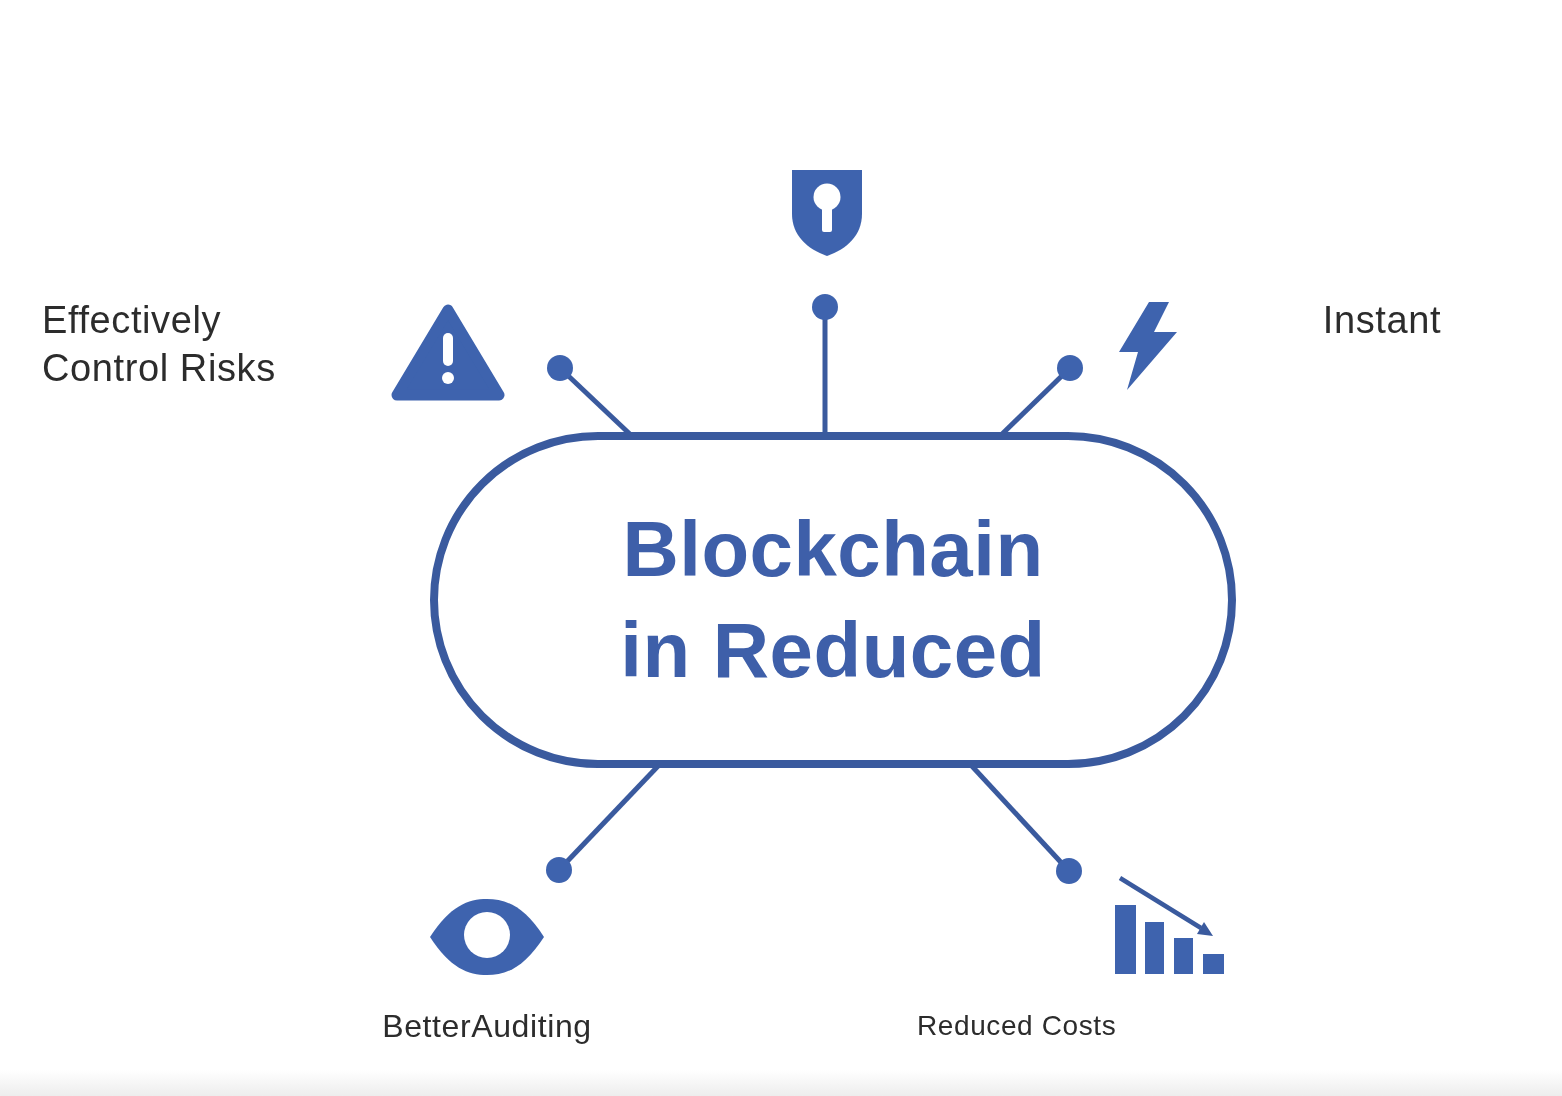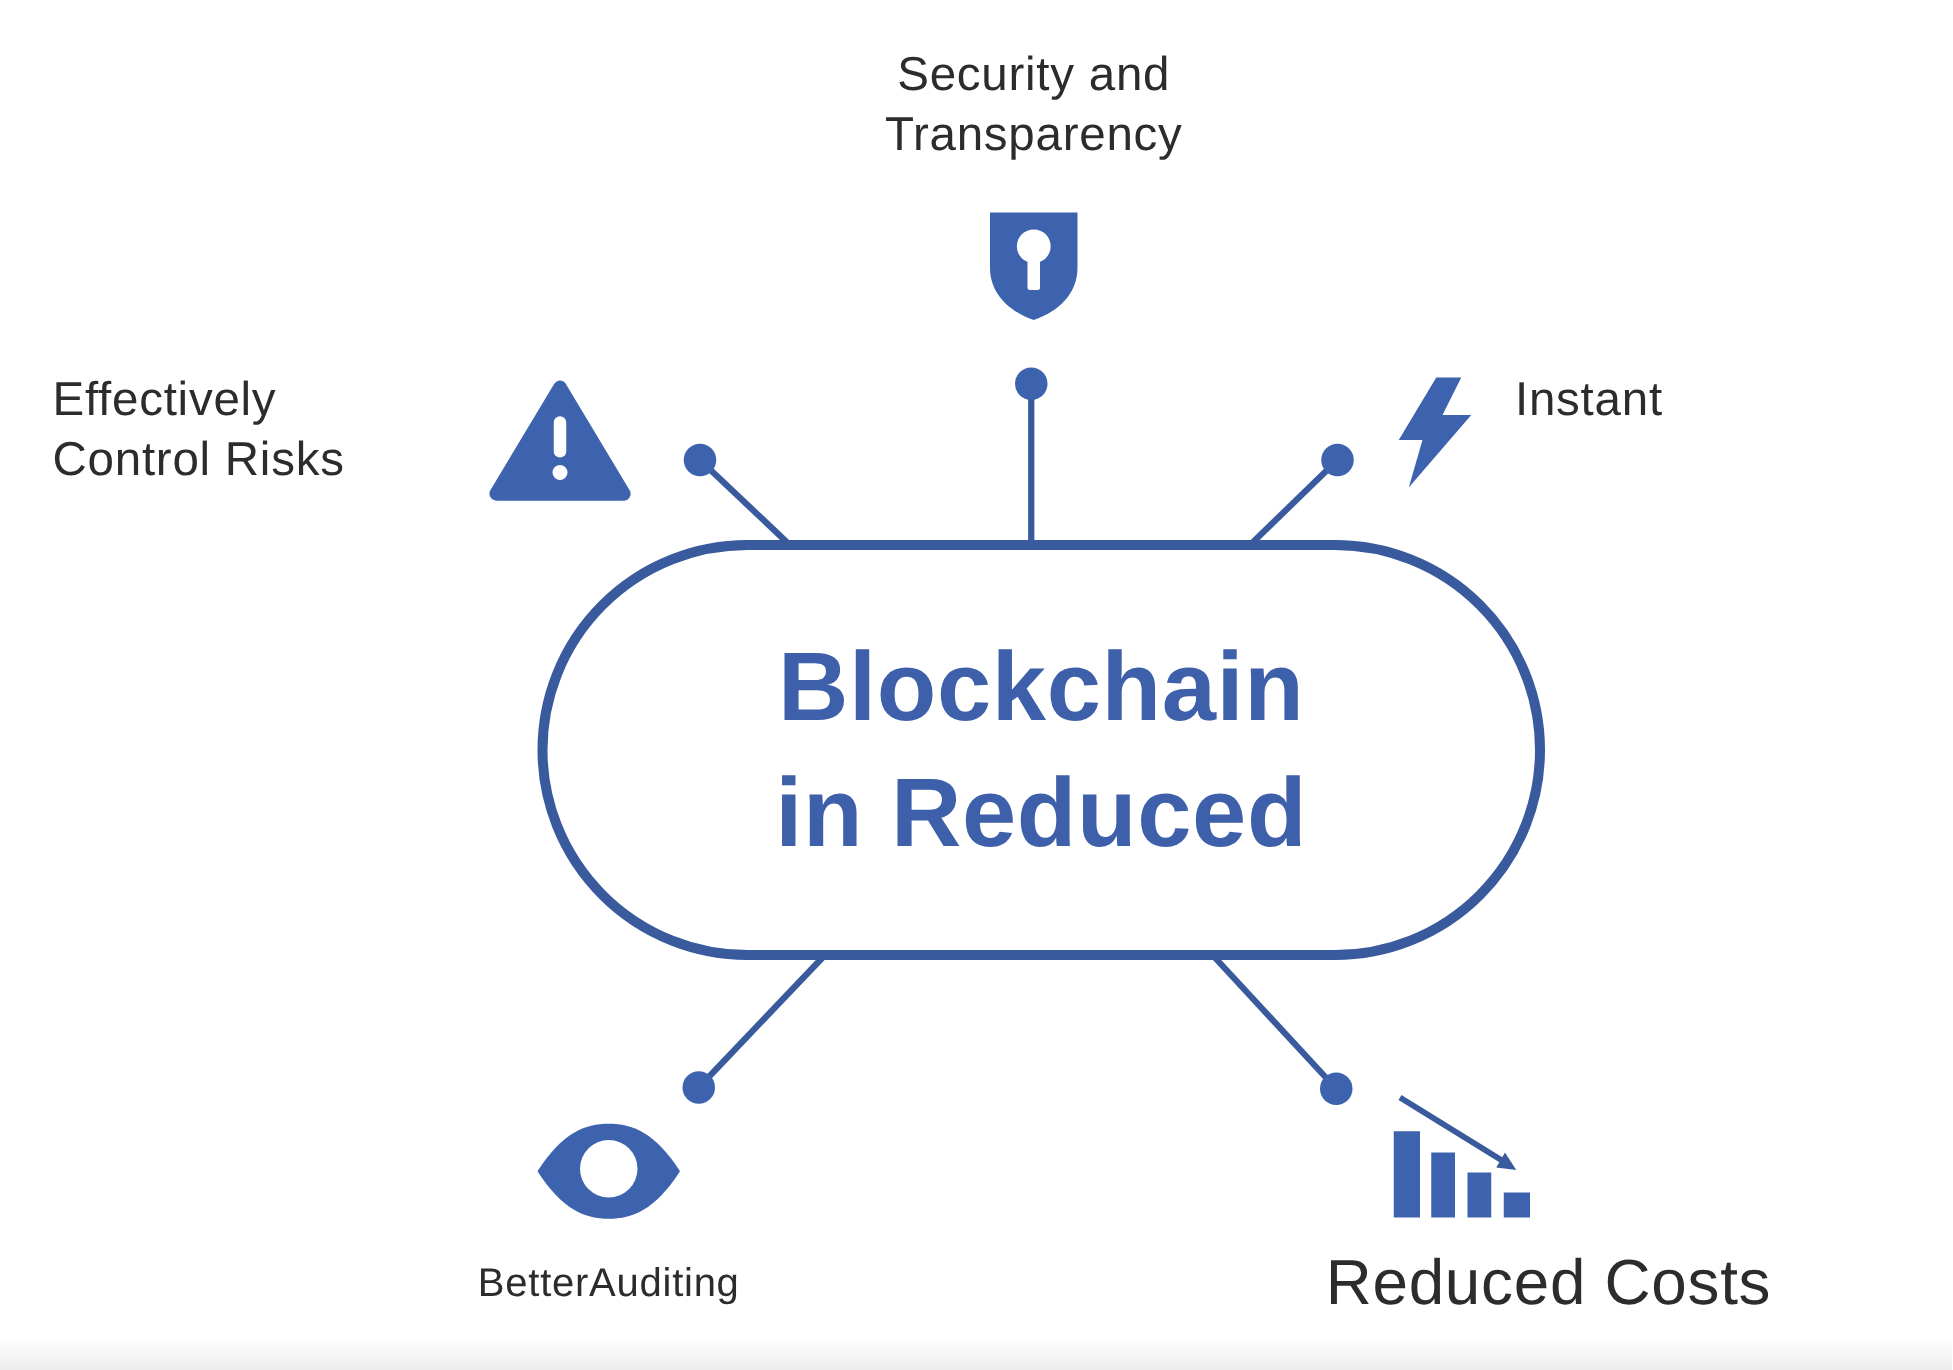--- a/index.html
+++ b/index.html
@@ -55,23 +55,23 @@
     position: absolute;
     z-index: 2;
     color: var(--label-dark);
     font-size: 38px;
     line-height: 48px;
     letter-spacing: 0.6px;
     white-space: nowrap;
   }
   .label-top    { left: 527px; top: 36px;  width: 600px; text-align: center; }
   .label-left   { left: 42px;  top: 296px; width: 320px; text-align: left; }
-  .label-right  { left: 1212px; top: 296px; width: 340px; text-align: left; }
+  .label-right  { left: 1212px; top: 296px; width: 340px; text-align: center; }
   .label-bl     { left: 237px; top: 1002px; width: 500px; text-align: center; font-size: 32px; }
-  .label-br     { left: 917px; top: 1002px; width: 500px; text-align: right; font-size: 51px; }
+  .label-br     { left: 917px; top: 1002px; width: 500px; text-align: left; font-size: 28px; }
 
   .icon {
     position: absolute;
     z-index: 2;
   }
   .icon-shield    { left: 790px; top: 168px; }
   .icon-triangle  { left: 390px; top: 302px; }
   .icon-bolt      { left: 1113px; top: 300px; }
   .icon-eye       { left: 428px; top: 897px; }
   .icon-bars      { left: 1112px; top: 872px; }
@@ -98,24 +98,20 @@
     <circle class="conn-dot" cx="1070" cy="368" r="13"></circle>
     <circle class="conn-dot" cx="559" cy="870" r="13"></circle>
     <circle class="conn-dot" cx="1069" cy="871" r="13"></circle>
   </svg>
 
   <div class="pill">
     <div class="pill-line">Blockchain</div>
     <div class="pill-line">in Reduced</div>
   </div>
 
-  <div class="label label-top">
-    <div>Security and</div>
-    <div>Transparency</div>
-  </div>
   <svg class="icon icon-shield" width="74" height="90" viewBox="0 0 74 90">
     <path class="fill-accent" d="M2,2 H72 V46 C72,67 57,81 37,88 C17,81 2,67 2,46 Z"></path>
     <circle class="fill-white" cx="37" cy="29" r="13.5"></circle>
     <rect class="fill-white" x="32" y="36" width="10" height="28" rx="2"></rect>
   </svg>
 
   <div class="label label-left">
     <div>Effectively</div>
     <div>Control Risks</div>
   </div>

